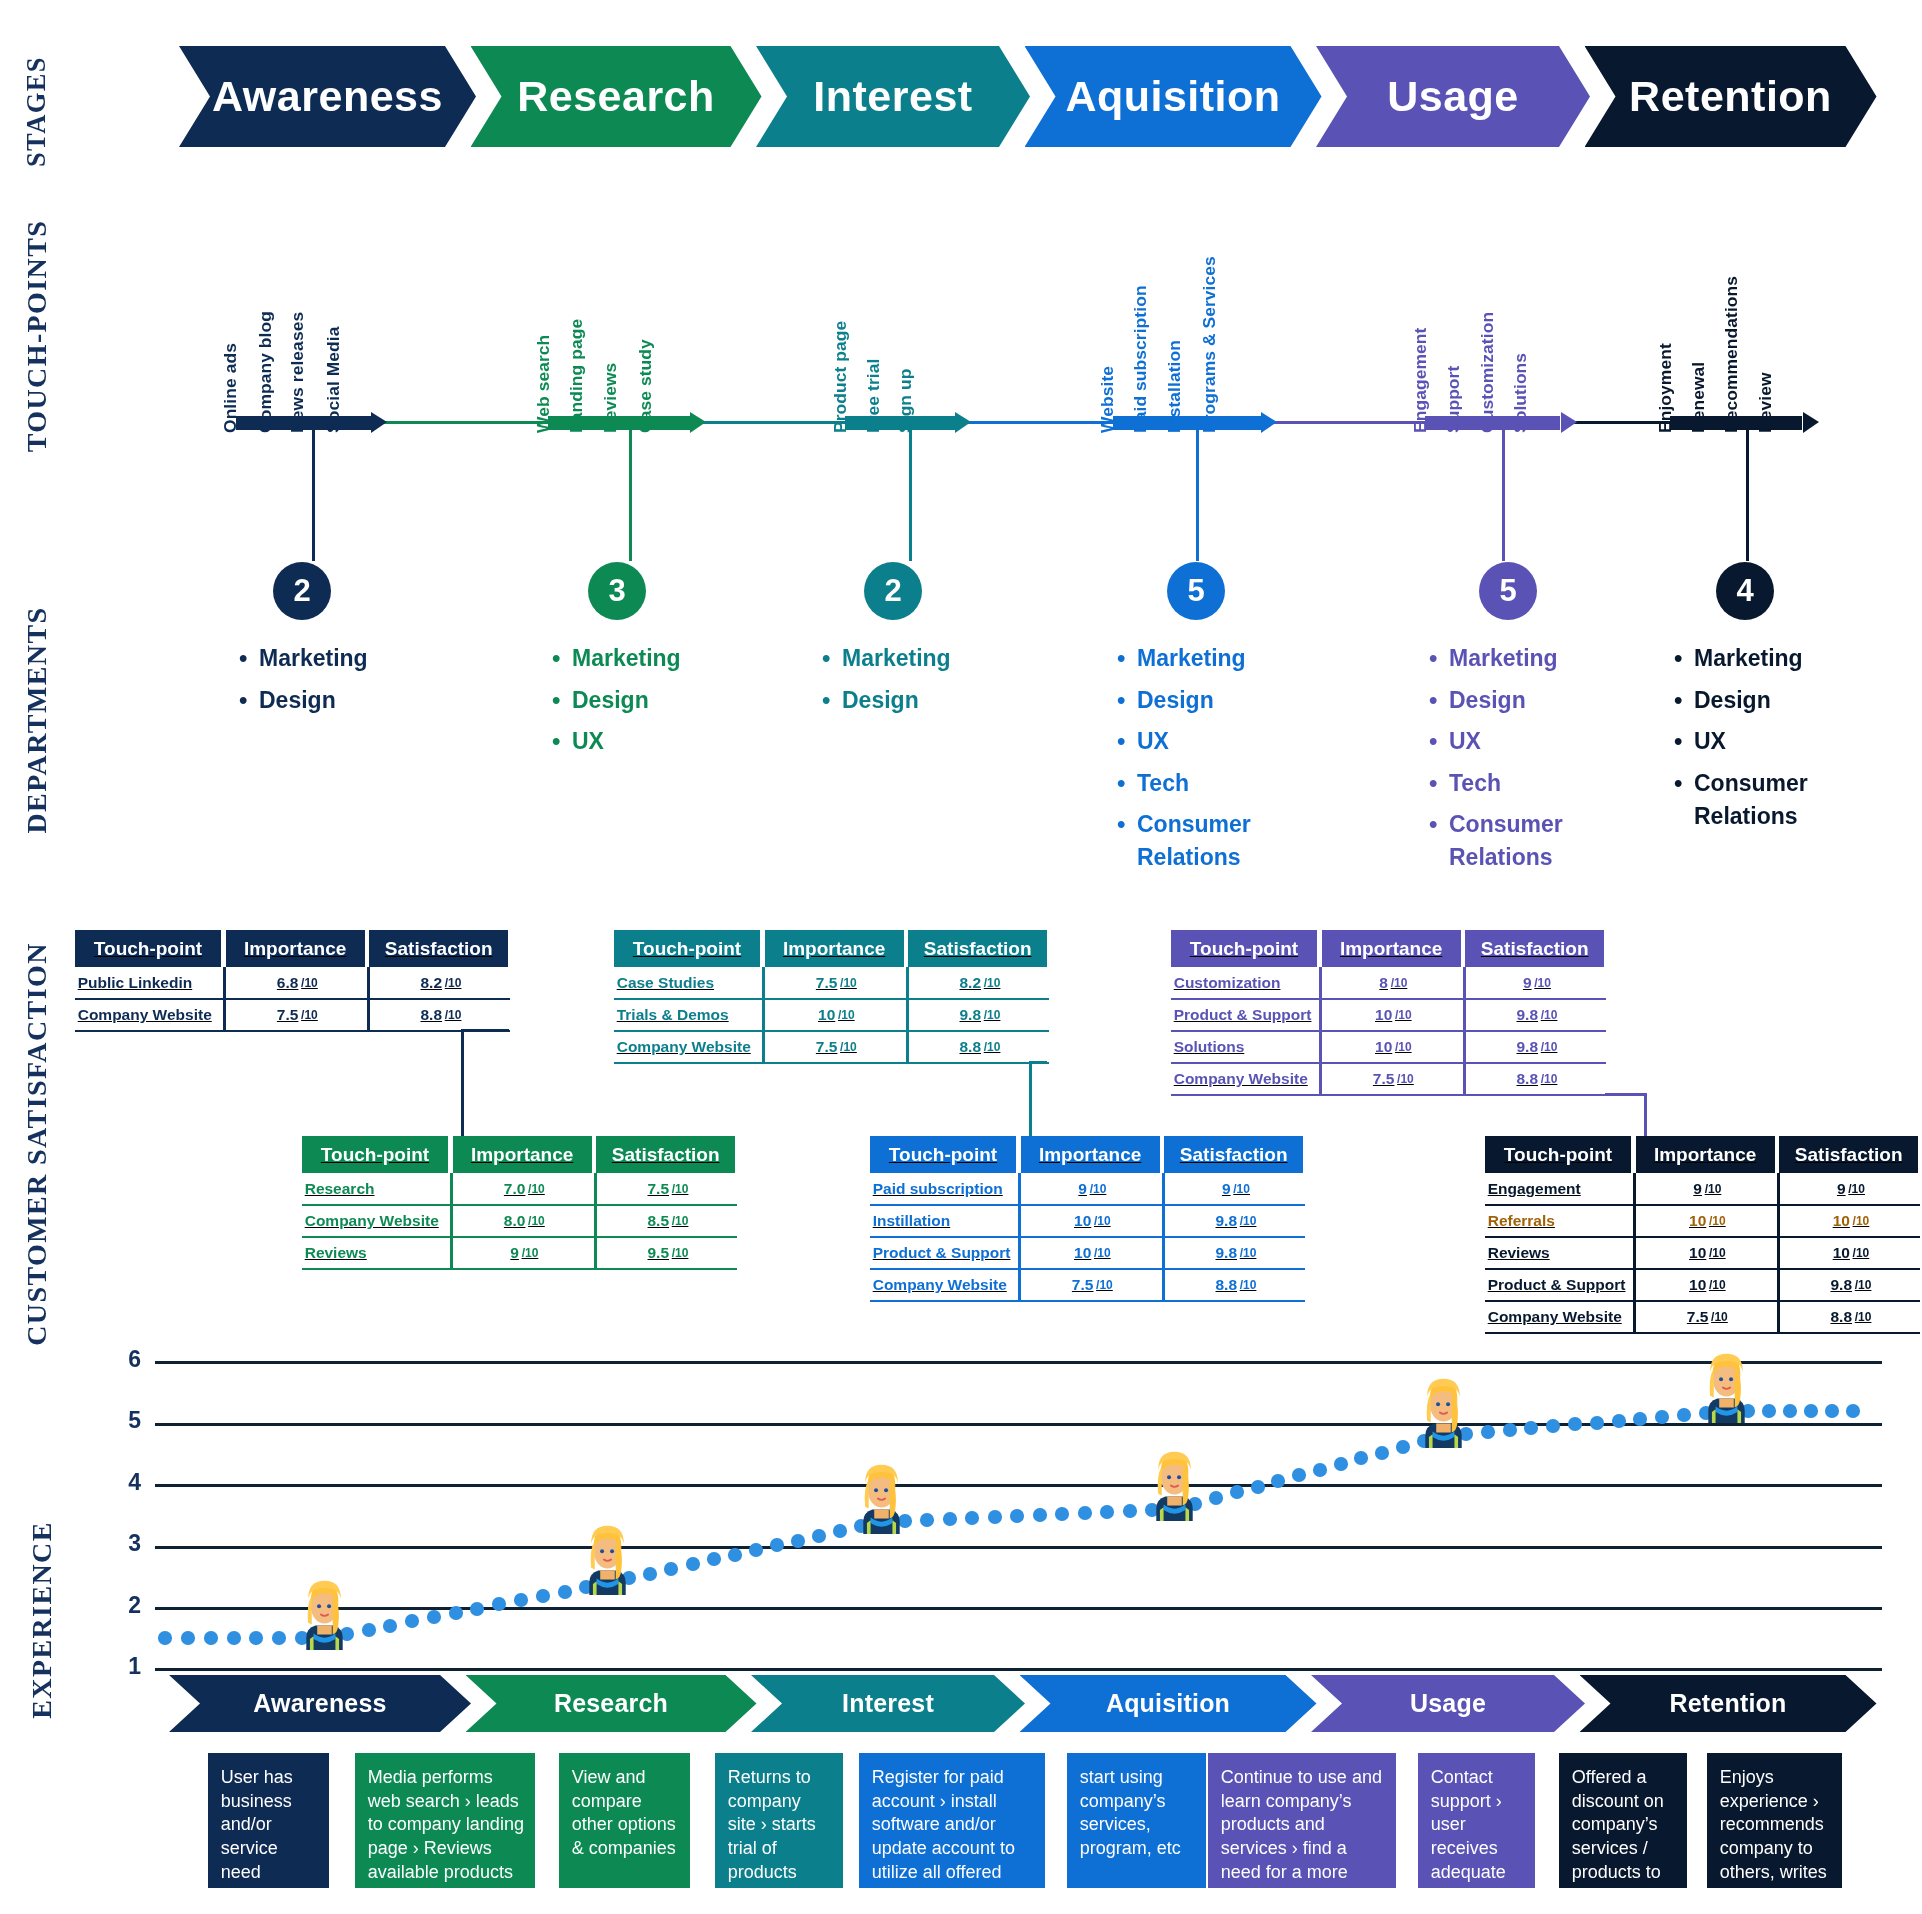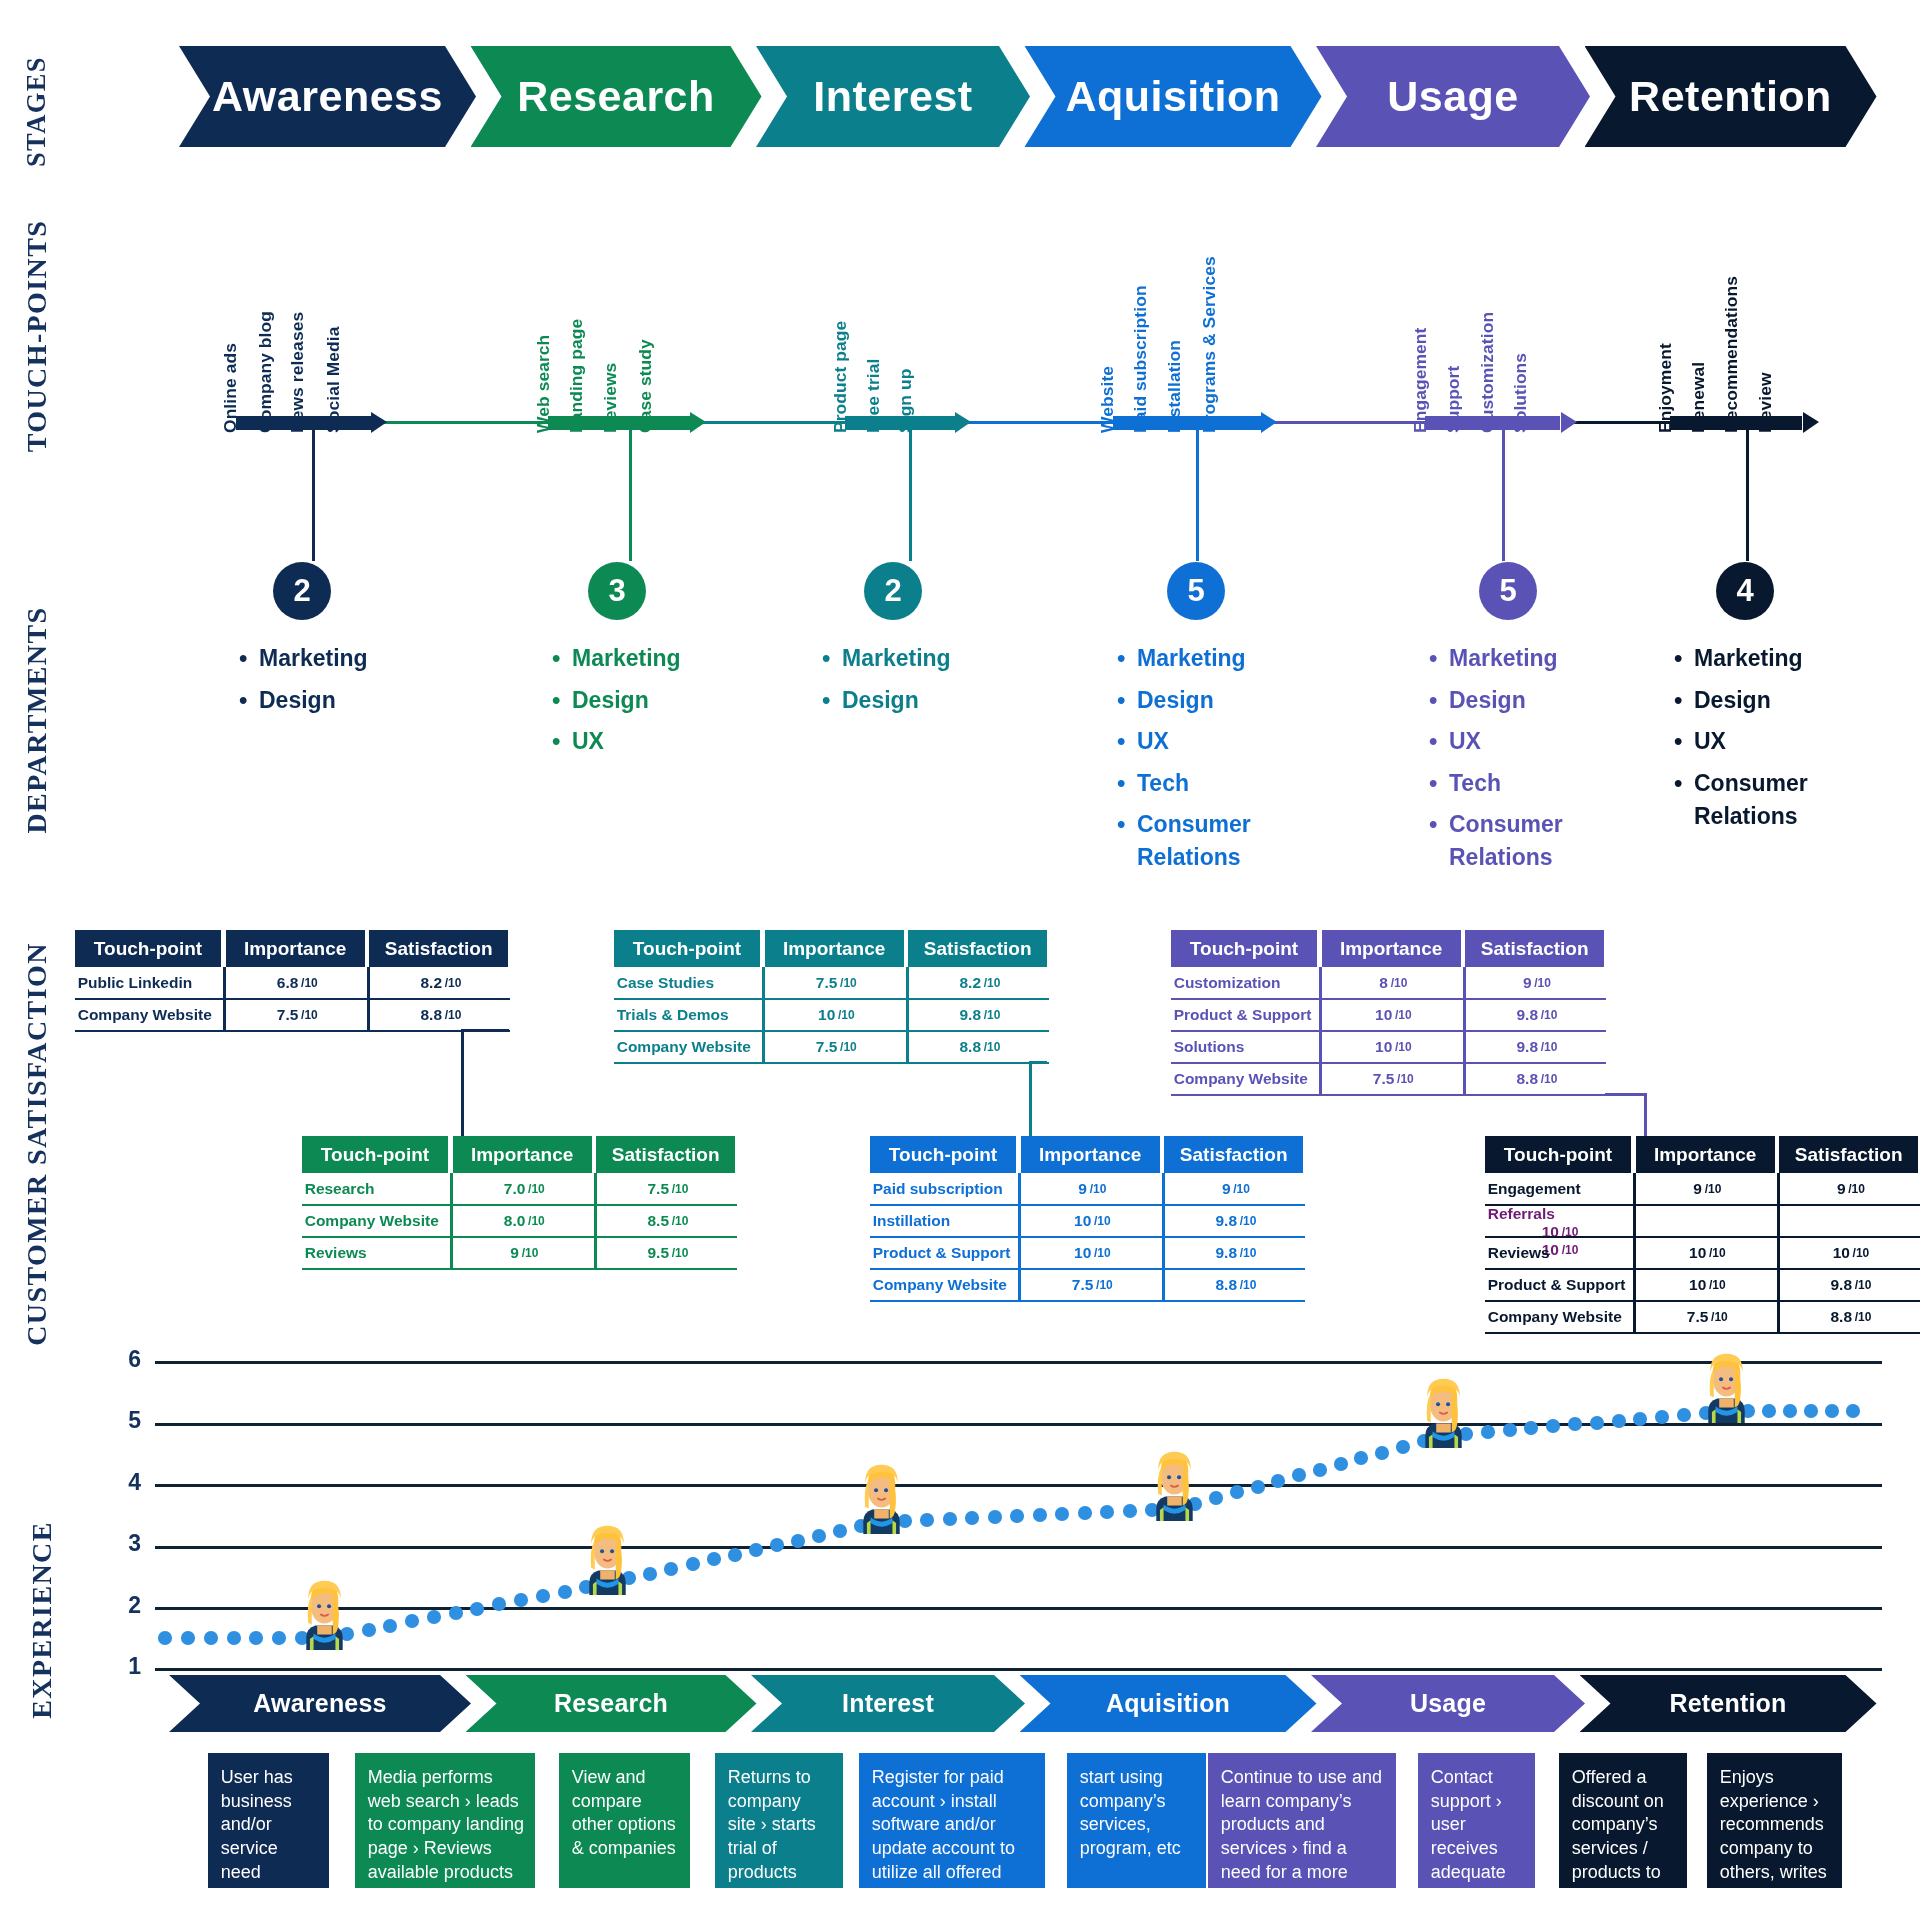--- a/index.html
+++ b/index.html
@@ -42,21 +42,21 @@
   .deptcircle{
     position:absolute;width:58px;height:58px;border-radius:50%;
     color:#fff;font-size:31px;font-weight:bold;
     display:flex;align-items:center;justify-content:center;
   }
   .deptlist{position:absolute;font-size:23px;font-weight:bold;line-height:1.45;}
   .deptlist div{position:relative;padding-left:20px;margin-bottom:8.2px;}
   .deptlist div:before{content:"\2022";position:absolute;left:0;top:-0.9px;font-size:24px;}
 
   
-  .sattable{position:absolute;font-size:15.5px;}
+  .sattable{position:absolute;font-size:15.5px;text-decoration:underline;}
   .sat-head{display:flex;}
   .sat-head .hc{
     color:#fff;font-weight:bold;font-size:19px;height:37px;line-height:37px;
     text-align:center;margin-right:4.6px;
   }
   .sat-head .hc:last-child{margin-right:0;}
   .sat-row{display:flex;align-items:stretch;height:32px;}
   .sat-row .c{display:flex;align-items:center;font-weight:bold;font-size:15.5px;}
   .sat-row .c.tp{padding-left:2.7px;justify-content:flex-start;}
   .sat-row .c.num{justify-content:center;}
@@ -472,21 +472,21 @@
             <div class="c num" style="width: 139px; margin-left: 5.5px;">
               <span>9</span>
               <span class="den">/10</span>
             </div>
             <div class="c num" style="width: 139px; margin-left: 5.5px;">
               <span>9</span>
               <span class="den">/10</span>
             </div>
           </div>
           <div class="hline" style="left: 0px; top: 31px; width: 435px; background: rgb(8, 24, 46); position: absolute;"></div>
-          <div class="sat-row" style="color: #701a75; flex-direction: column;">
+          <div class="sat-row" style="color: #a16207;">
             <div class="c tp" style="width: 146px;">Referrals</div>
             <div class="c num" style="width: 139px; margin-left: 5.5px;">
               <span>10</span>
               <span class="den">/10</span>
             </div>
             <div class="c num" style="width: 139px; margin-left: 5.5px;">
               <span>10</span>
               <span class="den">/10</span>
             </div>
           </div>

